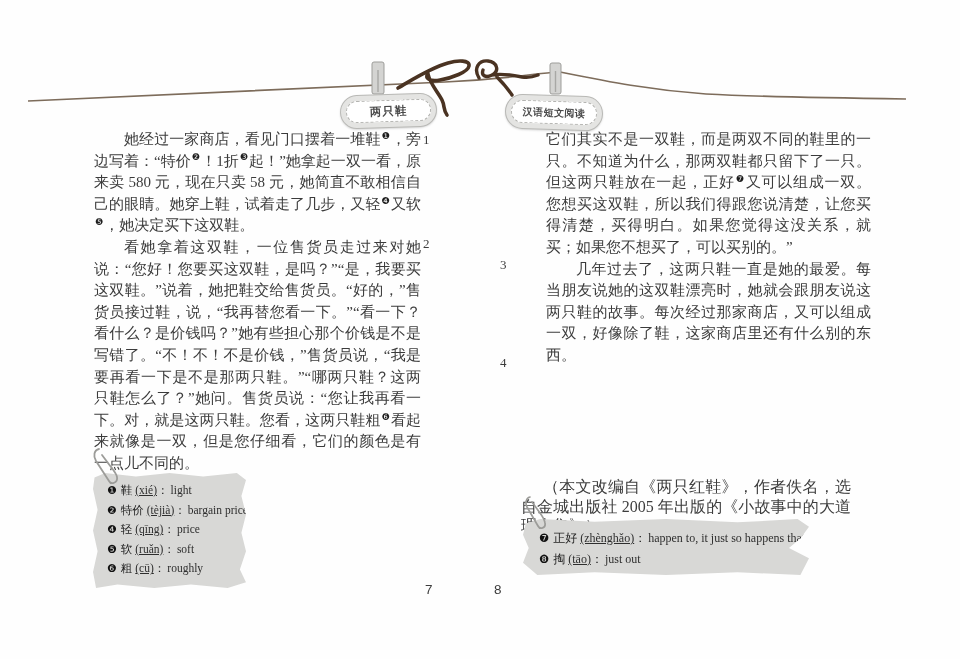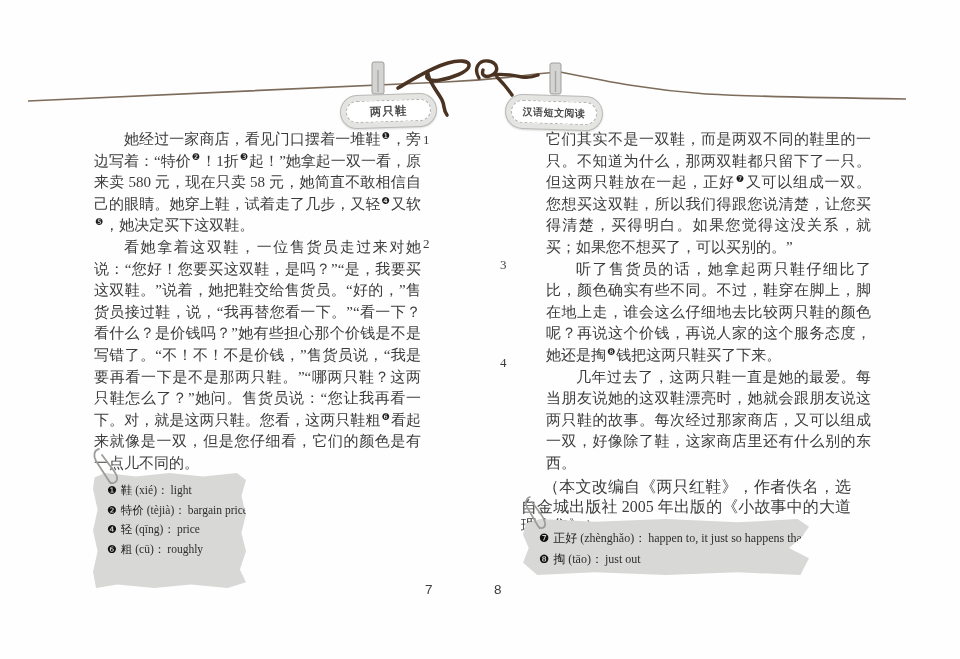--- a/index.html
+++ b/index.html
@@ -48,21 +48,21 @@
   }
   .vocab-right{
     left:523px;top:519px;width:286px;height:56px;padding:9px 0 0 16px;box-sizing:border-box;
     clip-path:polygon(1% 8%,6% 0%,25% 5%,50% 0%,75% 6%,96% 0%,100% 14%,97% 35%,93% 52%,100% 70%,97% 100%,75% 95%,50% 100%,25% 95%,5% 100%,0% 78%,2% 52%,0% 28%);
   }
   .vocab-row{white-space:nowrap;color:#222;}
   .vocab-left .vocab-row{font-size:11.5px;line-height:18.6px;}
   .vocab-right .vocab-row{font-size:12px;line-height:21px;}
   .vnum{font-family:"DejaVu Sans",sans-serif;font-size:0.95em;margin-right:4px;color:#111;}
   .vzh{margin-right:3px;}
-  .vpy{color:#2e2e2e;}
+  .vpy{color:#2e2e2e;text-decoration:underline;}
   .vcolon{margin-right:2px;}
   .ven{color:#2e2e2e;}
   .paperclip{position:absolute;}
   
   .pagenum{
     position:absolute;top:582px;font-family:"Liberation Sans",sans-serif;
     font-size:13.5px;color:#3c3c3c;
   }
   .pagenum-left{left:425px;}
   .pagenum-right{left:494px;}
@@ -98,40 +98,42 @@
     <div class="tag-inner">汉语短文阅读</div>
   </div>
 
   <div class="col col-left">
     <p class="cn indent">她经过一家商店，看见门口摆着一堆鞋<sup class="note-ref">❶</sup>，旁边写着：“特价<sup class="note-ref">❷</sup>！1折<sup class="note-ref">❸</sup>起！”她拿起一双一看，原来卖 580 元，现在只卖 58 元，她简直不敢相信自己的眼睛。她穿上鞋，试着走了几步，又轻<sup class="note-ref">❹</sup>又软<sup class="note-ref">❺</sup>，她决定买下这双鞋。</p>
     <p class="cn indent">看她拿着这双鞋，一位售货员走过来对她说：“您好！您要买这双鞋，是吗？”“是，我要买这双鞋。”说着，她把鞋交给售货员。“好的，”售货员接过鞋，说，“我再替您看一下。”“看一下？看什么？是价钱吗？”她有些担心那个价钱是不是写错了。“不！不！不是价钱，”售货员说，“我是要再看一下是不是那两只鞋。”“哪两只鞋？这两只鞋怎么了？”她问。售货员说：“您让我再看一下。对，就是这两只鞋。您看，这两只鞋粗<sup class="note-ref">❻</sup>看起来就像是一双，但是您仔细看，它们的颜色是有一点儿不同的。</p>
   </div>
 
   <div class="col col-right">
     <p class="cn">它们其实不是一双鞋，而是两双不同的鞋里的一只。不知道为什么，那两双鞋都只留下了一只。但这两只鞋放在一起，正好<sup class="note-ref">❼</sup>又可以组成一双。您想买这双鞋，所以我们得跟您说清楚，让您买得清楚，买得明白。如果您觉得这没关系，就买；如果您不想买了，可以买别的。”</p>
-    <p class="cn indent">听了售货员的话，她拿起两只鞋仔细比了比，颜色确实有些不同。不过，鞋穿在脚上，脚在地上走，谁会这么仔细地去比较两只鞋的颜色呢？再说这个价钱，再说人家的这个服务态度，她还是掏<sup class="note-ref">❽</sup>钱把这两只鞋买了下来。</p>
     <p class="cn indent">几年过去了，这两只鞋一直是她的最爱。每当朋友说她的这双鞋漂亮时，她就会跟朋友说这两只鞋的故事。每次经过那家商店，又可以组成一双，好像除了鞋，这家商店里还有什么别的东西。</p>
   </div>
 
   <span class="mnum" style="left:423px;top:132px">1</span>
   <span class="mnum" style="left:423px;top:236px">2</span>
   <span class="mnum" style="left:500px;top:257px">3</span>
   <span class="mnum" style="left:500px;top:355px">4</span>
 
   <p class="attribution">（本文改编自《两只红鞋》，作者佚名，选自金城出版社 2005 年出版的《小故事中的大道理全集》）</p>
 
   <div class="vocab-box vocab-left">
     <div class="vocab-row">
       <span class="vnum">❶</span><span class="vzh">鞋</span><span class="vpy">(xié)</span><span class="vcolon">：</span><span class="ven">light</span>
     </div>
     <div class="vocab-row">
       <span class="vnum">❷</span><span class="vzh">特价</span><span class="vpy">(tèjià)</span><span class="vcolon">：</span><span class="ven">bargain price</span>
     </div>
     <div class="vocab-row">
       <span class="vnum">❹</span><span class="vzh">轻</span><span class="vpy">(qīng)</span><span class="vcolon">：</span><span class="ven">price</span>
+    </div>
+    <div class="vocab-row">
+      <span class="vnum">❺</span><span class="vzh">软</span><span class="vpy">(ruǎn)</span><span class="vcolon">：</span><span class="ven">soft</span>
     </div>
     <div class="vocab-row">
       <span class="vnum">❻</span><span class="vzh">粗</span><span class="vpy">(cū)</span><span class="vcolon">：</span><span class="ven">roughly</span>
     </div>
   </div>
 
   <div class="vocab-box vocab-right">
     <div class="vocab-row">
       <span class="vnum">❼</span><span class="vzh">正好</span><span class="vpy">(zhènghǎo)</span><span class="vcolon">：</span><span class="ven">happen to, it just so happens that</span>
     </div>

